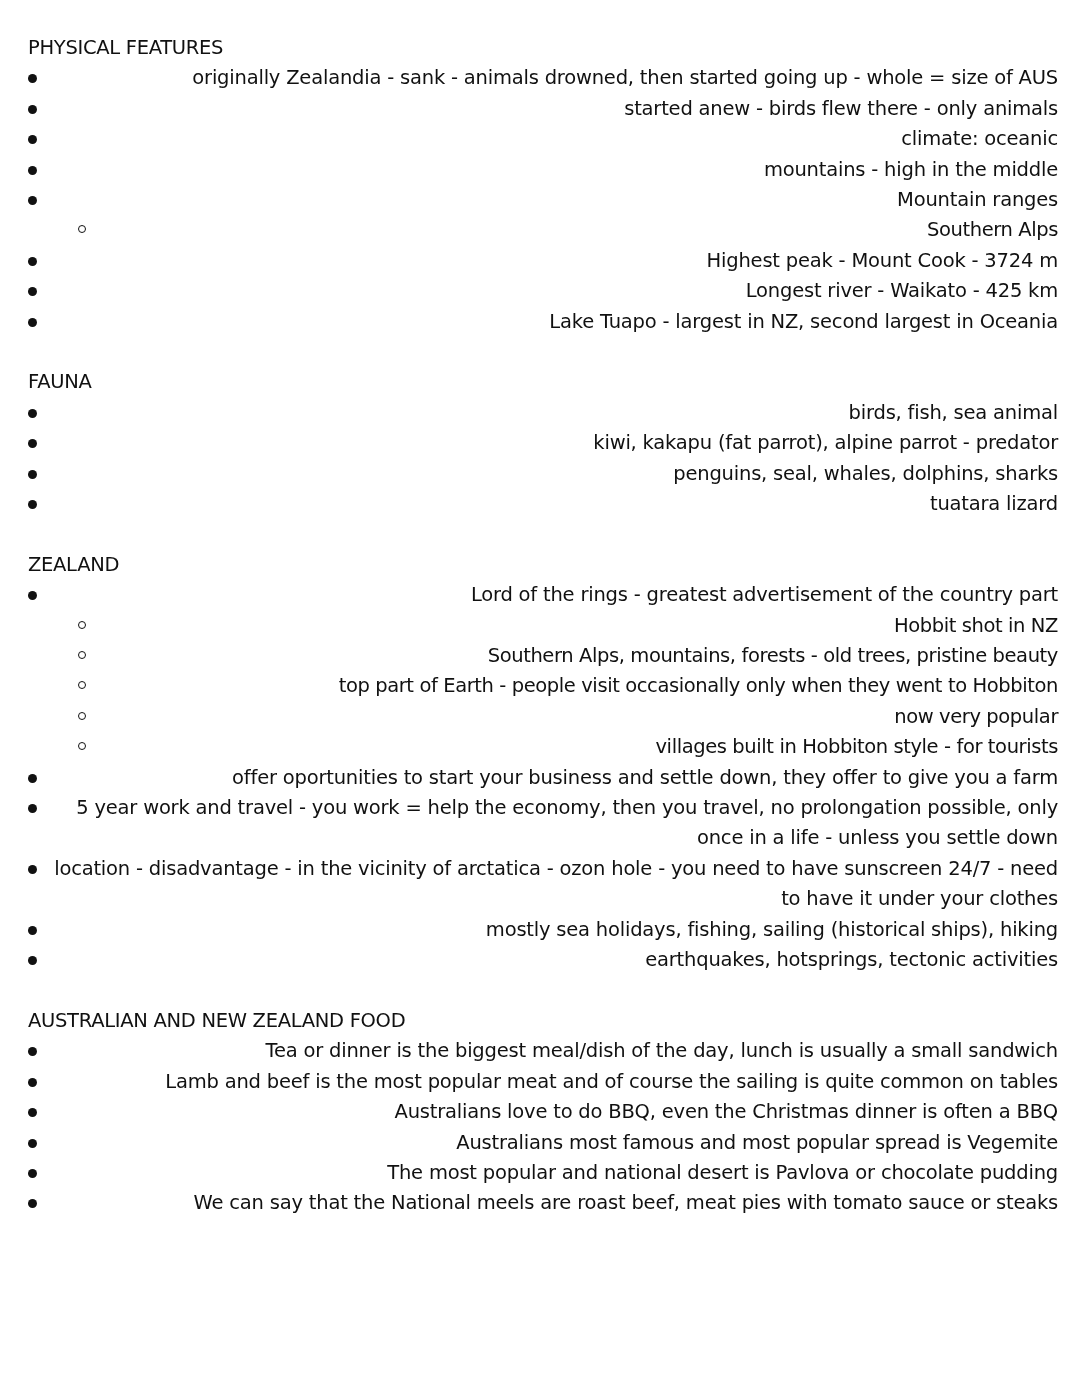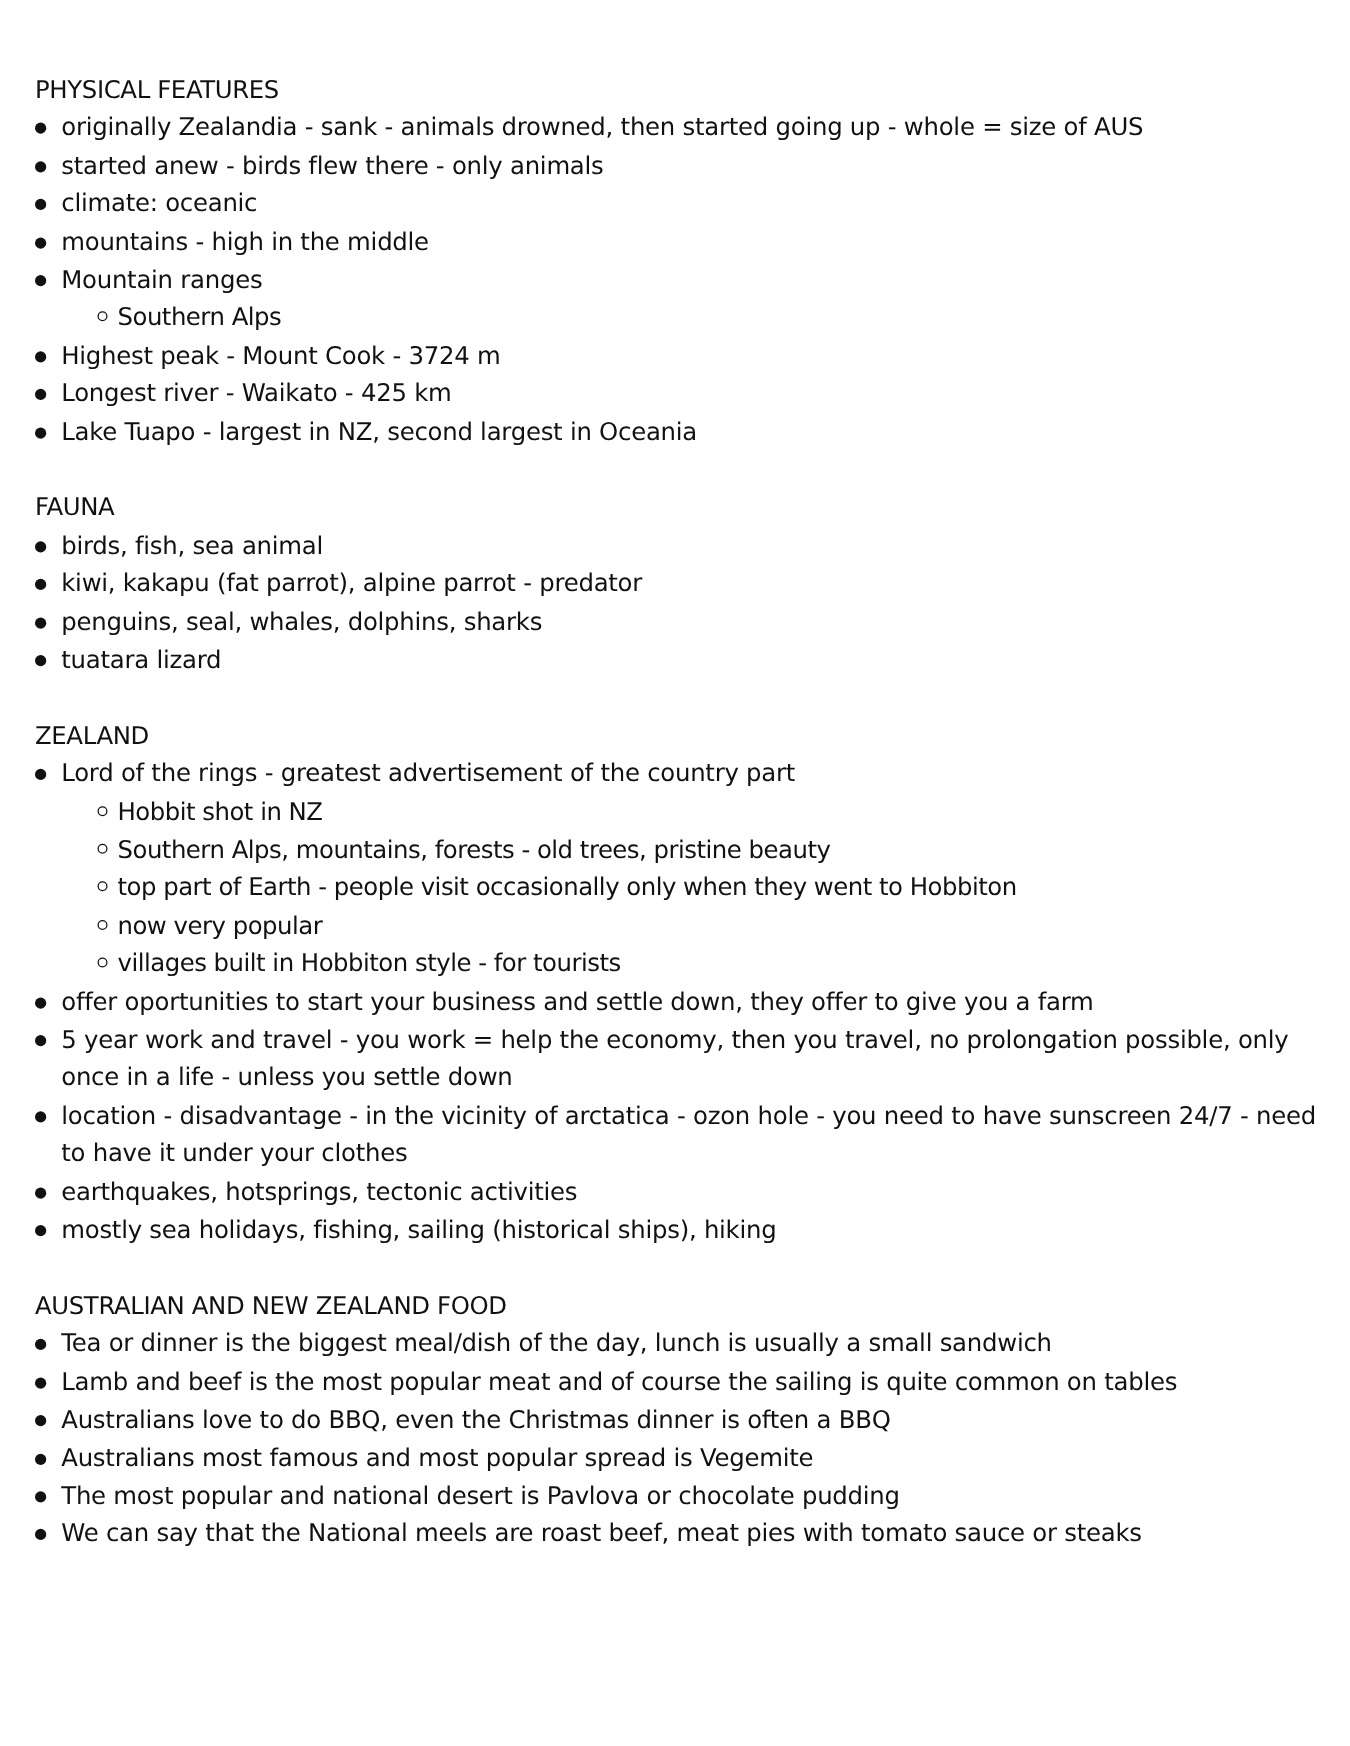--- a/index.html
+++ b/index.html
@@ -9,23 +9,22 @@
       color: #111111;
       font-size: 19.5px;
       position: relative;
     }
     .page { position: absolute; left: 28px; top: 33px; width: 1030px; }
     .section { margin: 0 0 30.4px 0; }
     .heading {
       height: 30.4px; line-height: 30.4px;
       letter-spacing: -0.3px;
       white-space: nowrap;
-      margin-top: 24px;
     }
-    ul { list-style: none; margin: 0; padding: 0; }
+    ul { list-style: none; margin: 0; padding: 0; text-align: right; }
     li.item {
       position: relative;
       padding-left: 21px;
       line-height: 30.4px;
       letter-spacing: -0.2px;
     }
     li.item .bullet {
       position: absolute; left: 0; top: 11px;
       width: 9px; height: 9px; border-radius: 50%;
       background: #111;
@@ -127,25 +126,25 @@
         <li class="item">
           <span class="bullet"></span>
           <span class="wrap-text">5 year work and travel - you work = help the economy, then you travel, no prolongation possible, only once in a life - unless you settle down</span>
         </li>
         <li class="item">
           <span class="bullet"></span>
           <span class="wrap-text">location - disadvantage - in the vicinity of arctatica - ozon hole - you need to have sunscreen 24/7 - need to have it under your clothes</span>
         </li>
         <li class="item">
           <span class="bullet"></span>
-          <span class="wrap-text">earthquakes, hotsprings, tectonic activities</span>
+          <span class="wrap-text">mostly sea holidays, fishing, sailing (historical ships), hiking</span>
         </li>
         <li class="item">
           <span class="bullet"></span>
-          <span class="wrap-text">mostly sea holidays, fishing, sailing (historical ships), hiking</span>
+          <span class="wrap-text">earthquakes, hotsprings, tectonic activities</span>
         </li>
       </ul>
     </div>
     <div class="section">
       <div class="heading">AUSTRALIAN AND NEW ZEALAND FOOD</div>
       <ul>
         <li class="item">
           <span class="bullet"></span>
           <span class="wrap-text">Tea or dinner is the biggest meal/dish of the day, lunch is usually a small sandwich</span>
         </li>

